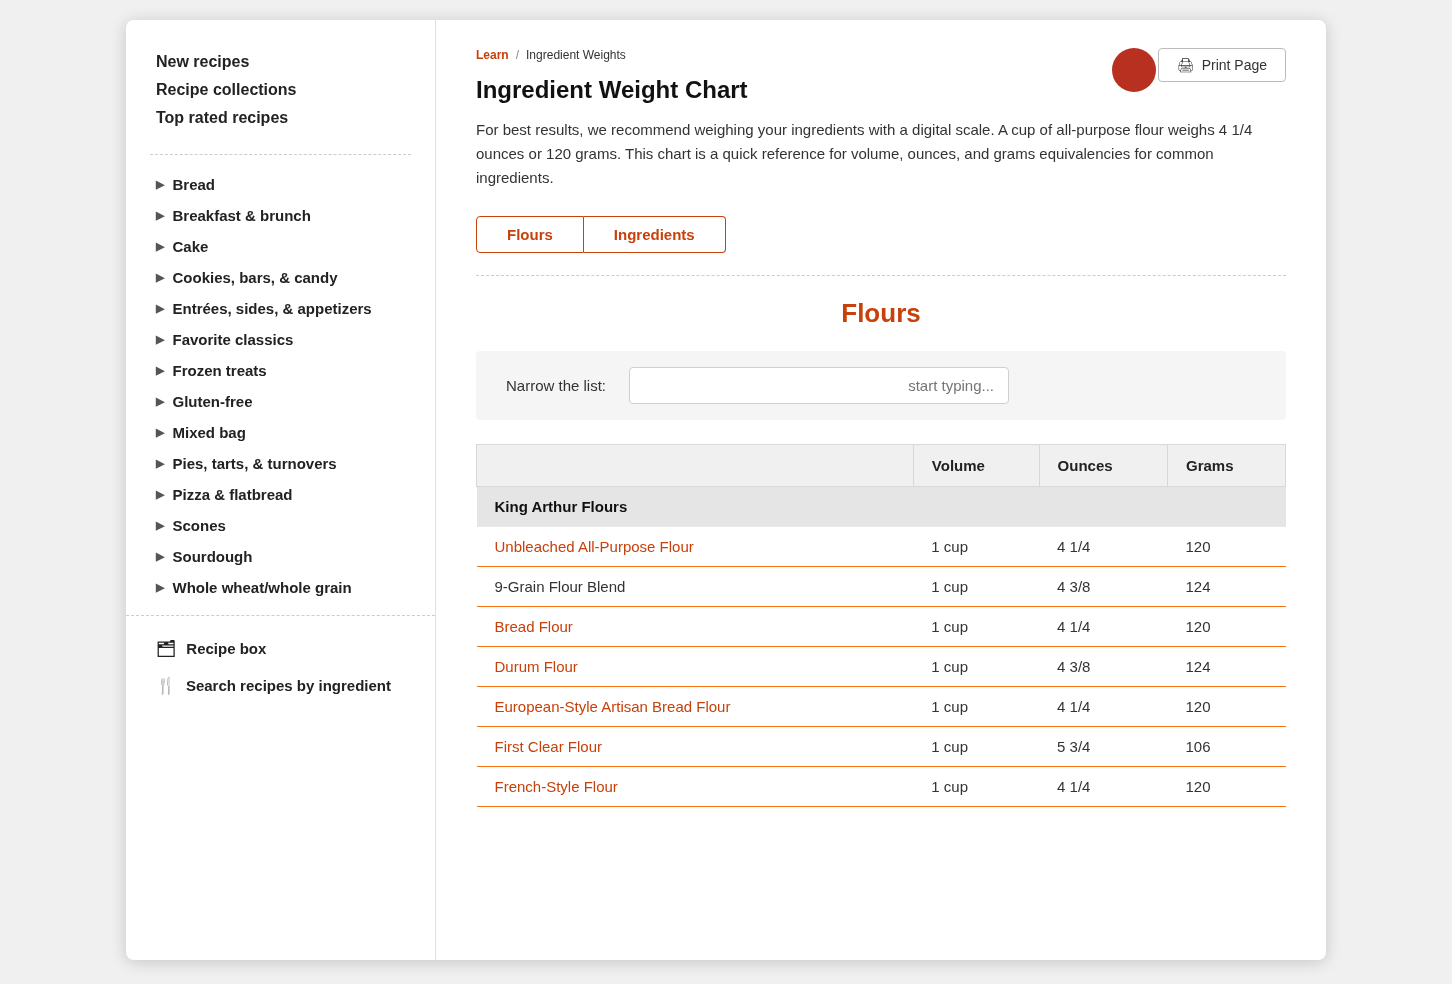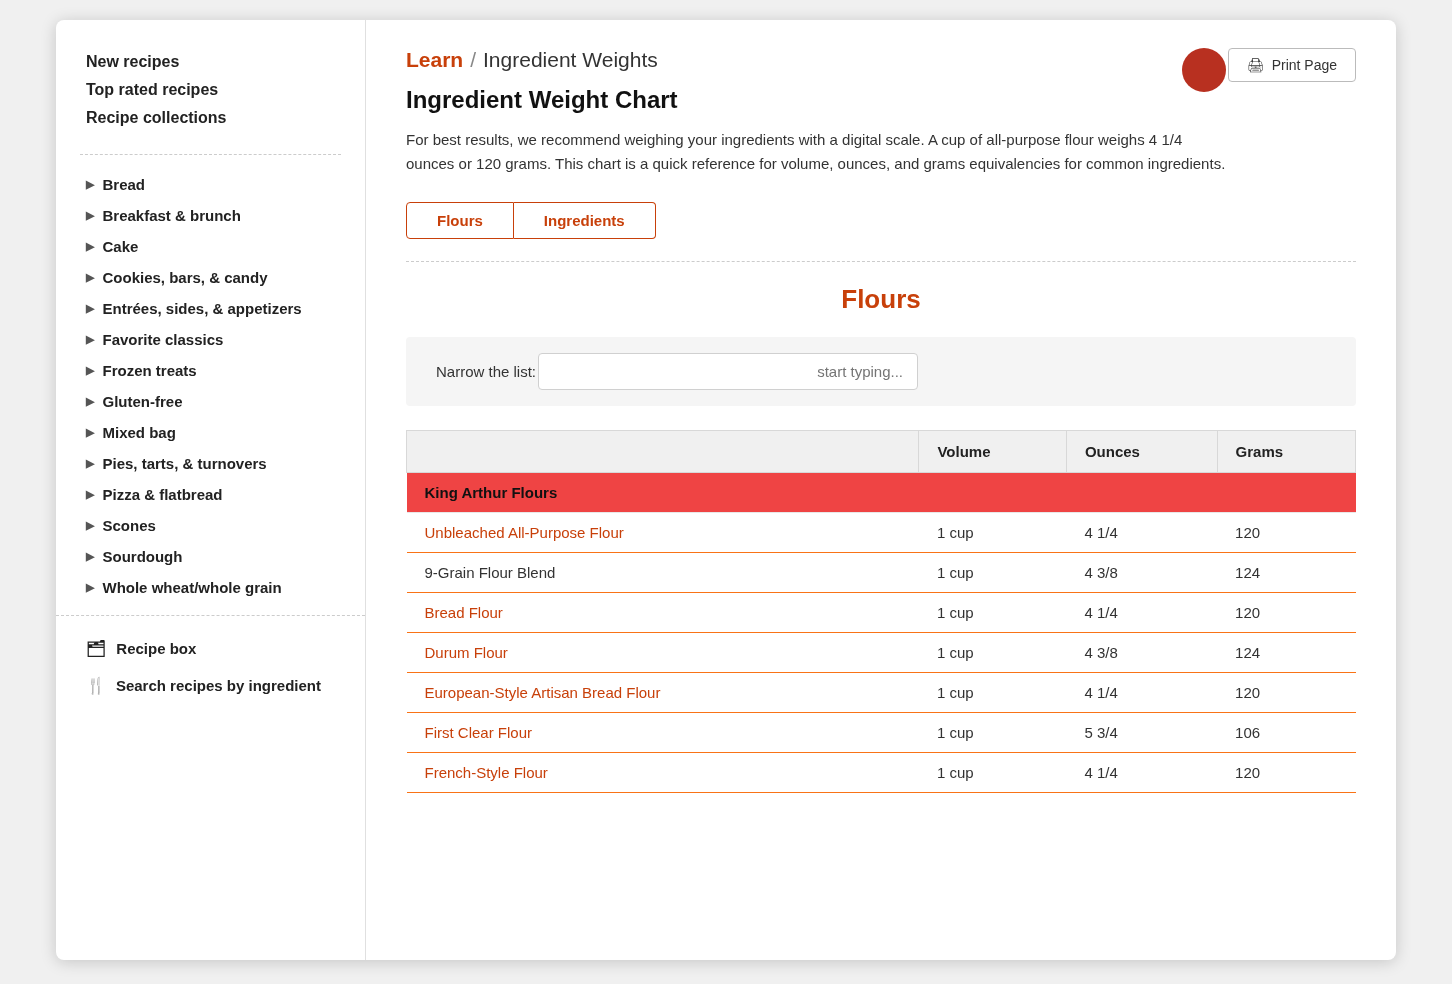--- a/index.html
+++ b/index.html
@@ -3,21 +3,21 @@
   <meta charset="utf-8">
   <style>
     * { box-sizing: border-box; margin: 0; padding: 0; }
     body {
       font-family: -apple-system, BlinkMacSystemFont, "Segoe UI", Helvetica, Arial, sans-serif;
       font-size: 15px;
       color: #222;
       background: #f0f0f0;
     }
     .window {
-      width: 1340px;
+      width: 1200px;
       min-height: 940px;
       background: #fff;
       margin: 20px auto;
       border-radius: 8px;
       box-shadow: 0 2px 16px rgba(0,0,0,0.18);
       display: flex;
       overflow: hidden;
       position: relative;
     }
     
@@ -81,21 +81,21 @@
     
     .main {
       flex: 1;
       padding: 28px 40px 40px 40px;
       overflow-y: auto;
       position: relative;
     }
     .breadcrumb {
       display: flex;
       align-items: center;
-      font-size: 21px;
+      font-size: 12px;
       margin-bottom: 14px;
     }
     .breadcrumb-learn {
       color: #c8400a;
       font-weight: 600;
       cursor: pointer;
       text-decoration: none;
     }
     .breadcrumb-sep {
       margin: 0 7px;
@@ -171,21 +171,21 @@
       font-weight: 800;
       color: #c8400a;
       margin-bottom: 22px;
     }
     .filter-bar {
       background: #f5f5f5;
       border-radius: 4px;
       padding: 16px 30px;
       display: flex;
       align-items: center;
-      gap: 2px;
+      gap: 23px;
       margin-bottom: 24px;
     }
     .filter-label {
       font-size: 15px;
       color: #333;
       font-weight: 500;
     }
     .filter-input {
       flex: 1;
       max-width: 380px;
@@ -223,42 +223,42 @@
     }
     .weight-table td {
       padding: 11px 18px;
       color: #333;
       border-bottom: 1px solid #f97316;
     }
     .group-header td {
       font-weight: 800;
       color: #111;
       font-size: 15px;
-      background: #ef4444;
+      background: #e5e5e5;
       border-bottom: 1px solid #e8e8e8;
     }
     .flour-link {
       color: #c8400a;
       text-decoration: none;
       cursor: pointer;
     }
     .plain-text {
       color: #333;
     }
   </style>
 </head>
 <body>
 
 <div class="window">
 
   <div class="sidebar">
     <div class="sidebar-top-links">
       <a class="sidebar-top-link">New recipes</a>
+      <a class="sidebar-top-link">Recipe collections</a>
       <a class="sidebar-top-link">Top rated recipes</a>
-      <a class="sidebar-top-link">Recipe collections</a>
     </div>
     <hr class="sidebar-divider">
     <div>
 
       <div class="sidebar-category">
         <span class="sidebar-arrow">▶</span>
         <span>Bread</span>
       </div>
       <div class="sidebar-category">
         <span class="sidebar-arrow">▶</span>

